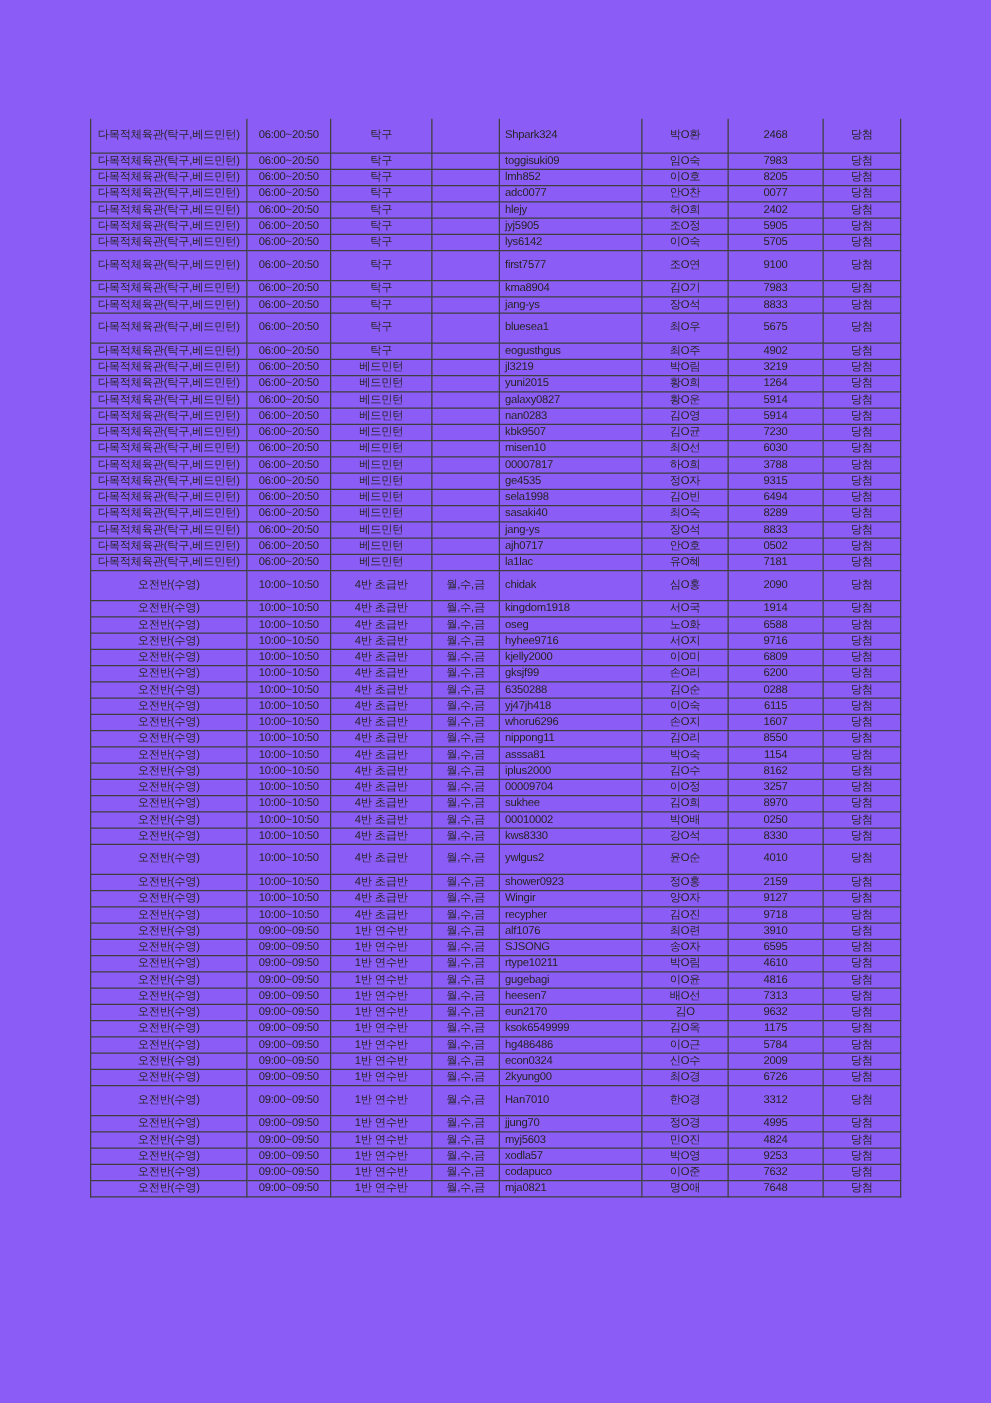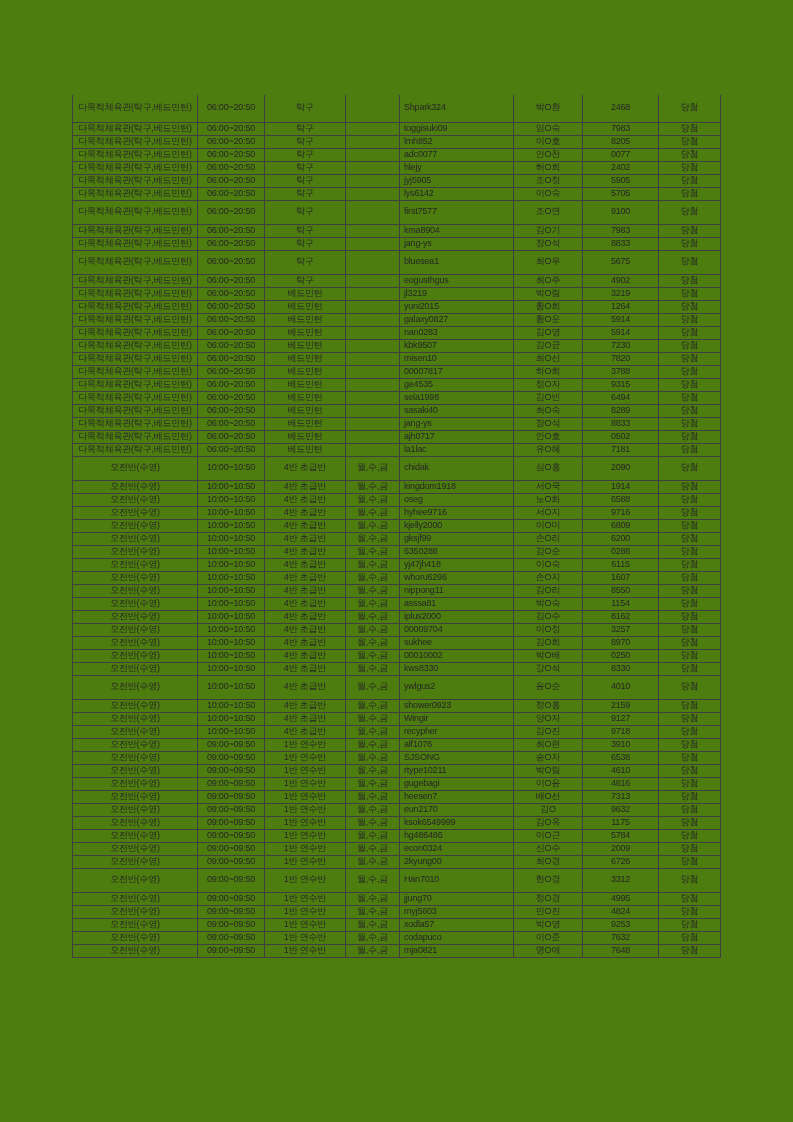--- a/index.html
+++ b/index.html
@@ -11,21 +11,21 @@
     width: 793px;
     height: 1122px;
     position: relative;
     font-family: "Liberation Sans", "DejaVu Sans", sans-serif;
     color: #262626;
     overflow: hidden;
   }
   .page {
     position: absolute;
     inset: 0;
-    background: #4d7c0f;
+    background: #8b5cf6;
   }
   table.results {
     position: absolute;
     left: 72px;
     top: 95px;
     width: 648px;
     border-collapse: collapse;
     table-layout: fixed;
     font-size: 9px;
     line-height: 1.1;
@@ -234,21 +234,21 @@
           <td class="c6">7230</td>
           <td class="c7">당첨</td>
         </tr>
         <tr>
           <td class="c0">다목적체육관(탁구,베드민턴)</td>
           <td class="c1">06:00~20:50</td>
           <td class="c2">베드민턴</td>
           <td class="c3"></td>
           <td class="c4">misen10</td>
           <td class="c5">최O선</td>
-          <td class="c6">7820</td>
+          <td class="c6">6030</td>
           <td class="c7">당첨</td>
         </tr>
         <tr>
           <td class="c0">다목적체육관(탁구,베드민턴)</td>
           <td class="c1">06:00~20:50</td>
           <td class="c2">베드민턴</td>
           <td class="c3"></td>
           <td class="c4">00007817</td>
           <td class="c5">하O희</td>
           <td class="c6">3788</td>
@@ -524,21 +524,21 @@
           <td class="c6">3910</td>
           <td class="c7">당첨</td>
         </tr>
         <tr>
           <td class="c0">오전반(수영)</td>
           <td class="c1">09:00~09:50</td>
           <td class="c2">1반 연수반</td>
           <td class="c3">월,수,금</td>
           <td class="c4">SJSONG</td>
           <td class="c5">송O자</td>
-          <td class="c6">6538</td>
+          <td class="c6">6595</td>
           <td class="c7">당첨</td>
         </tr>
         <tr>
           <td class="c0">오전반(수영)</td>
           <td class="c1">09:00~09:50</td>
           <td class="c2">1반 연수반</td>
           <td class="c3">월,수,금</td>
           <td class="c4">rtype10211</td>
           <td class="c5">박O림</td>
           <td class="c6">4610</td>

